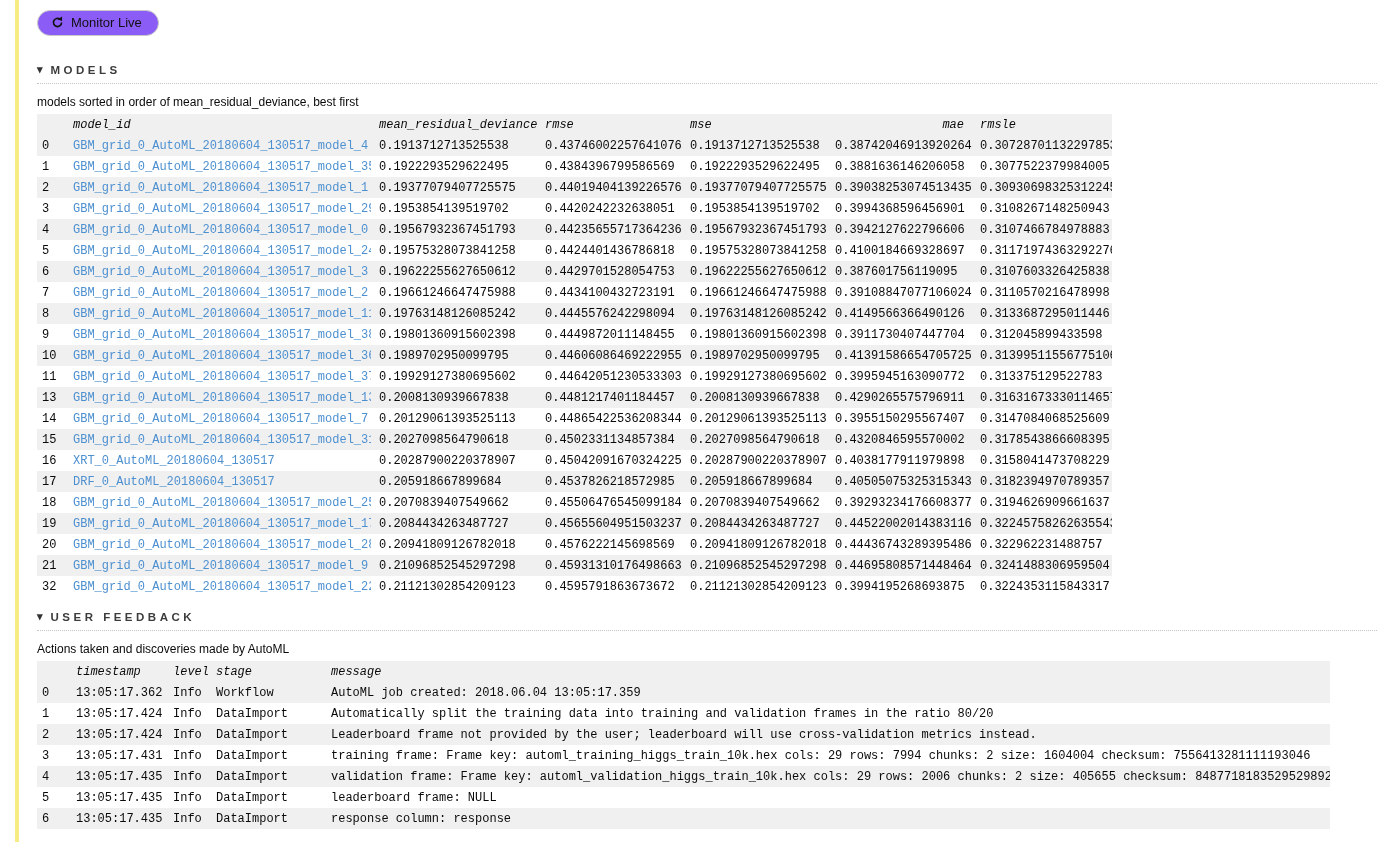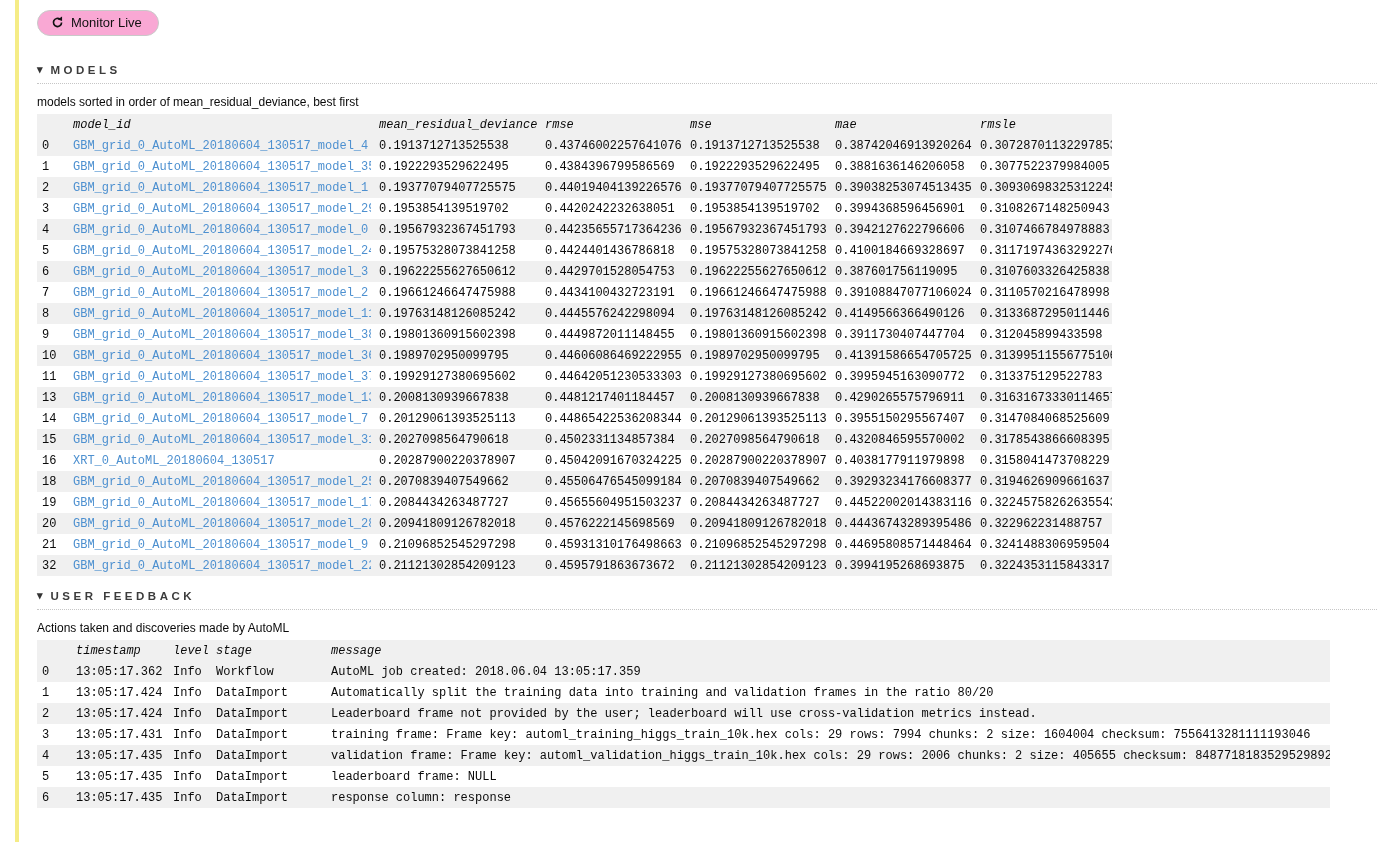--- a/index.html
+++ b/index.html
@@ -4,21 +4,21 @@
 <style>
   * { box-sizing: border-box; margin: 0; padding: 0; }
   html, body { width: 1377px; height: 842px; background: #fff; font-family: "Liberation Sans", sans-serif; }
   .page { position: relative; width: 1377px; height: 842px; overflow: hidden; background: #fff; }
   .accent-bar { position: absolute; left: 15px; top: 0; width: 4px; height: 842px; background: var(--accent-yellow, #f5ec86); }
   .main { position: absolute; left: 37px; top: 0; width: 1340px; }
 
   .toolbar { padding-top: 10px; }
   .btn-monitor {
     display: inline-flex; align-items: center; gap: 7px;
-    background: #f9a8d4; border: 1px solid #c9c9c9; border-radius: 16px;
+    background: #8b5cf6; border: 1px solid #c9c9c9; border-radius: 16px;
     padding: 4px 16px 5px 13px; font-size: 13px; color: #111; cursor: pointer;
     font-family: "Liberation Sans", sans-serif; font-weight: 500;
   }
   .btn-monitor svg { display: block; }
 
   .section-header {
     margin-top: 27px; padding-bottom: 7px;
     border-bottom: 1px dotted #c6c6c6;
     display: flex; align-items: center; gap: 8px;
     font-size: 11.5px; font-weight: 700; letter-spacing: 3.5px; color: #3c3c3c;
@@ -36,21 +36,21 @@
   tbody tr:nth-child(odd) { background: var(--stripe-gray, #f0f0f0); }
   td:first-child, th:first-child { padding-left: 5px; }
   a.model-link { color: var(--link-blue, #4d90d0); text-decoration: none; cursor: pointer; }
 
   .models-table { width: 1075px; }
   .models-table th:nth-child(1) { width: 28px; }
   .models-table th:nth-child(2) { width: 306px; }
   .models-table th:nth-child(3) { width: 166px; text-align: right; }
   .models-table th:nth-child(4) { width: 145px; margin-top: 12px; }
   .models-table th:nth-child(5) { width: 145px; }
-  .models-table th:nth-child(6) { width: 145px; }
+  .models-table th:nth-child(6) { width: 145px; text-align: right; }
   .models-table th:nth-child(7) { width: 140px; }
 
   .feedback-table { width: 1293px; }
   .feedback-table th:nth-child(1) { width: 31px; }
   .feedback-table th:nth-child(2) { width: 97px; }
   .feedback-table th:nth-child(3) { width: 43px; }
   .feedback-table th:nth-child(4) { width: 115px; }
   .feedback-table th:nth-child(5) { width: 1007px; }
 </style>
 </head>
@@ -230,20 +230,29 @@
           <tr>
             <td>16</td>
             <td><a class="model-link">XRT_0_AutoML_20180604_130517</a></td>
             <td>0.20287900220378907</td>
             <td>0.45042091670324225</td>
             <td>0.20287900220378907</td>
             <td>0.4038177911979898</td>
             <td>0.3158041473708229</td>
           </tr>
           <tr>
+            <td>17</td>
+            <td><a class="model-link">DRF_0_AutoML_20180604_130517</a></td>
+            <td>0.205918667899684</td>
+            <td>0.4537826218572985</td>
+            <td>0.205918667899684</td>
+            <td>0.40505075325315343</td>
+            <td>0.3182394970789357</td>
+          </tr>
+          <tr>
             <td>18</td>
             <td><a class="model-link">GBM_grid_0_AutoML_20180604_130517_model_25</a></td>
             <td>0.2070839407549662</td>
             <td>0.45506476545099184</td>
             <td>0.2070839407549662</td>
             <td>0.39293234176608377</td>
             <td>0.3194626909661637</td>
           </tr>
           <tr>
             <td>19</td>

